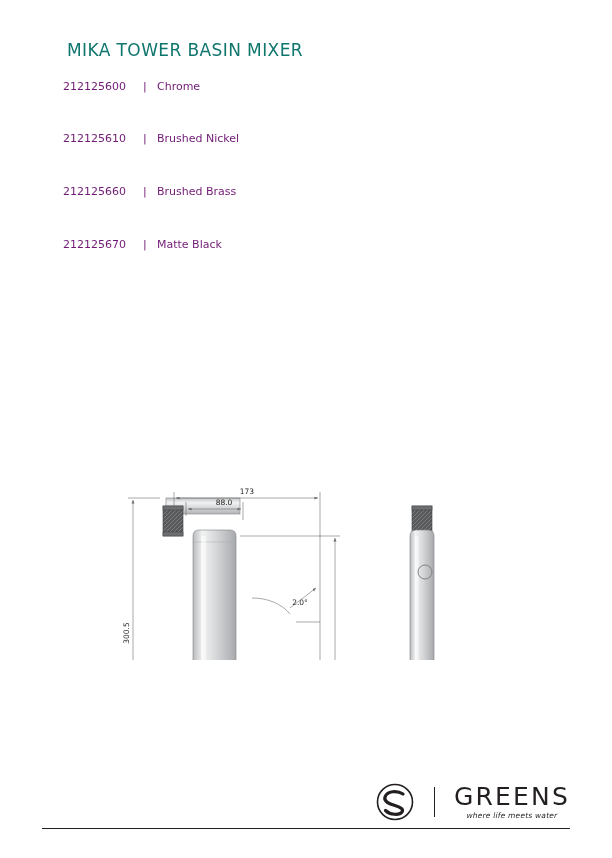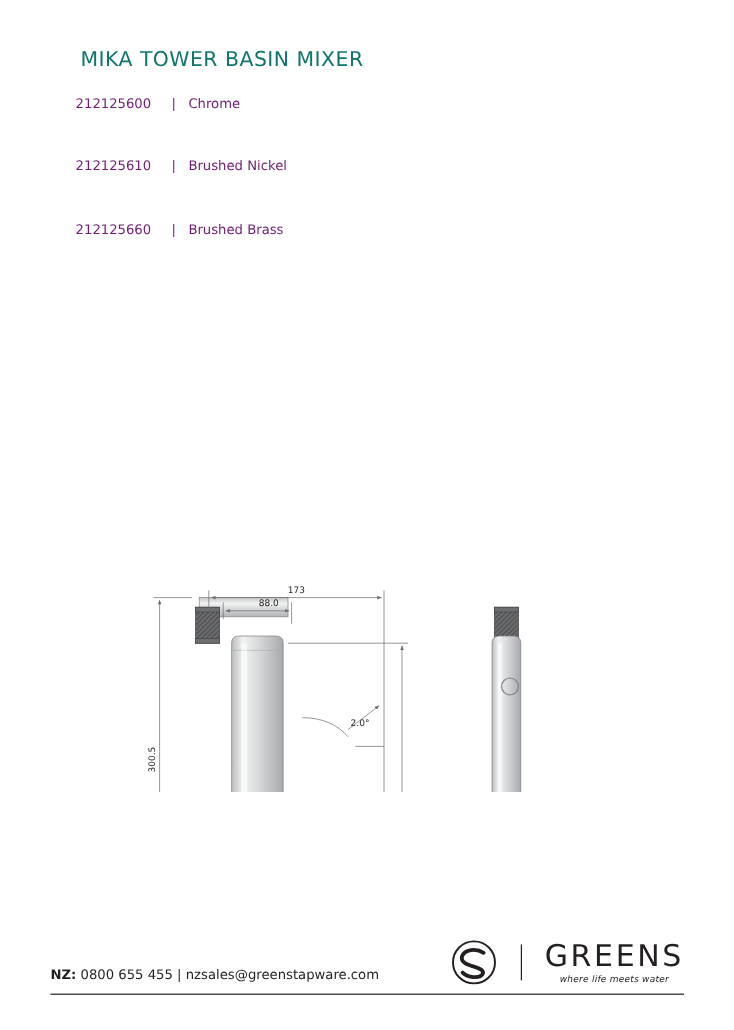--- a/index.html
+++ b/index.html
@@ -97,20 +97,23 @@
 
   <div class="sku-list">
     <div class="sku-row">
       <span class="sku-code">212125600</span><span class="sku-sep">|</span><span>Chrome</span>
     </div>
     <div class="sku-row">
       <span class="sku-code">212125610</span><span class="sku-sep">|</span><span>Brushed Nickel</span>
     </div>
     <div class="sku-row">
       <span class="sku-code">212125660</span><span class="sku-sep">|</span><span>Brushed Brass</span>
+    </div>
+    <div class="sku-row">
+      <span class="sku-code">212125670</span><span class="sku-sep">|</span><span>Matte Black</span>
     </div>
   </div>
 
   <div class="drawing">
     <svg width="612" height="430" viewBox="0 0 612 430" xmlns="http://www.w3.org/2000/svg">
       <defs>
         <marker id="arr" markerWidth="7" markerHeight="7" refX="6" refY="2.5" orient="auto">
           <path d="M0,0 L6,2.5 L0,5 z" fill="#6d6e71"></path>
         </marker>
         <marker id="arrs" markerWidth="7" markerHeight="7" refX="0" refY="2.5" orient="auto">
@@ -232,26 +235,20 @@
         <line x1="498" y1="533" x2="540" y2="575" stroke="#6d6e71" stroke-width="0.5"></line>
         <line x1="533" y1="538" x2="556" y2="516" marker-start="url(#arrs)"></line>
         <text x="512" y="523" fill="#231f20" text-anchor="middle" stroke="none" transform="rotate(-45 512 523)">Ø 35</text>
         <text x="518" y="600" fill="#231f20" font-style="italic" font-size="7.5" text-anchor="middle" stroke="none">Mounting Hole</text>
       </g>
     </svg>
   </div>
 
   <div class="footer-rule"></div>
 
-  <div class="footer-contact">
-    <b>NZ:</b>
-    <span>0800 655 455</span>
-    <span>|</span>
-    <span>nzsales@greenstapware.com</span>
-  </div>
 
   <div class="brand">
     <svg class="brand-mark" viewBox="0 0 40 38">
       <circle cx="20" cy="19" r="17.5" fill="none" stroke="#231f20" stroke-width="1.6"></circle>
       <path d="M28,11 C22,7 12,8 10,14 C8.5,19 15,21 20,22.5 C25,24 29,26 27,29 C24.5,32.5 15,32 10.5,27.5" fill="none" stroke="#231f20" stroke-width="3.2" stroke-linecap="round"></path>
     </svg>
     <div class="brand-divider"></div>
     <div class="brand-text">
       <div class="brand-name">GREENS</div>
       <div class="brand-tag">where life meets water</div>

